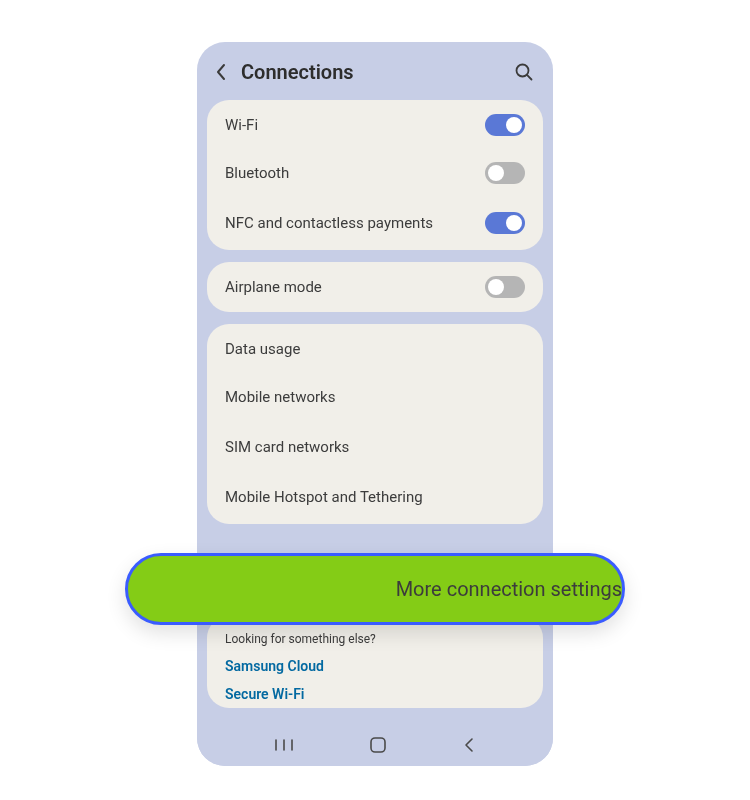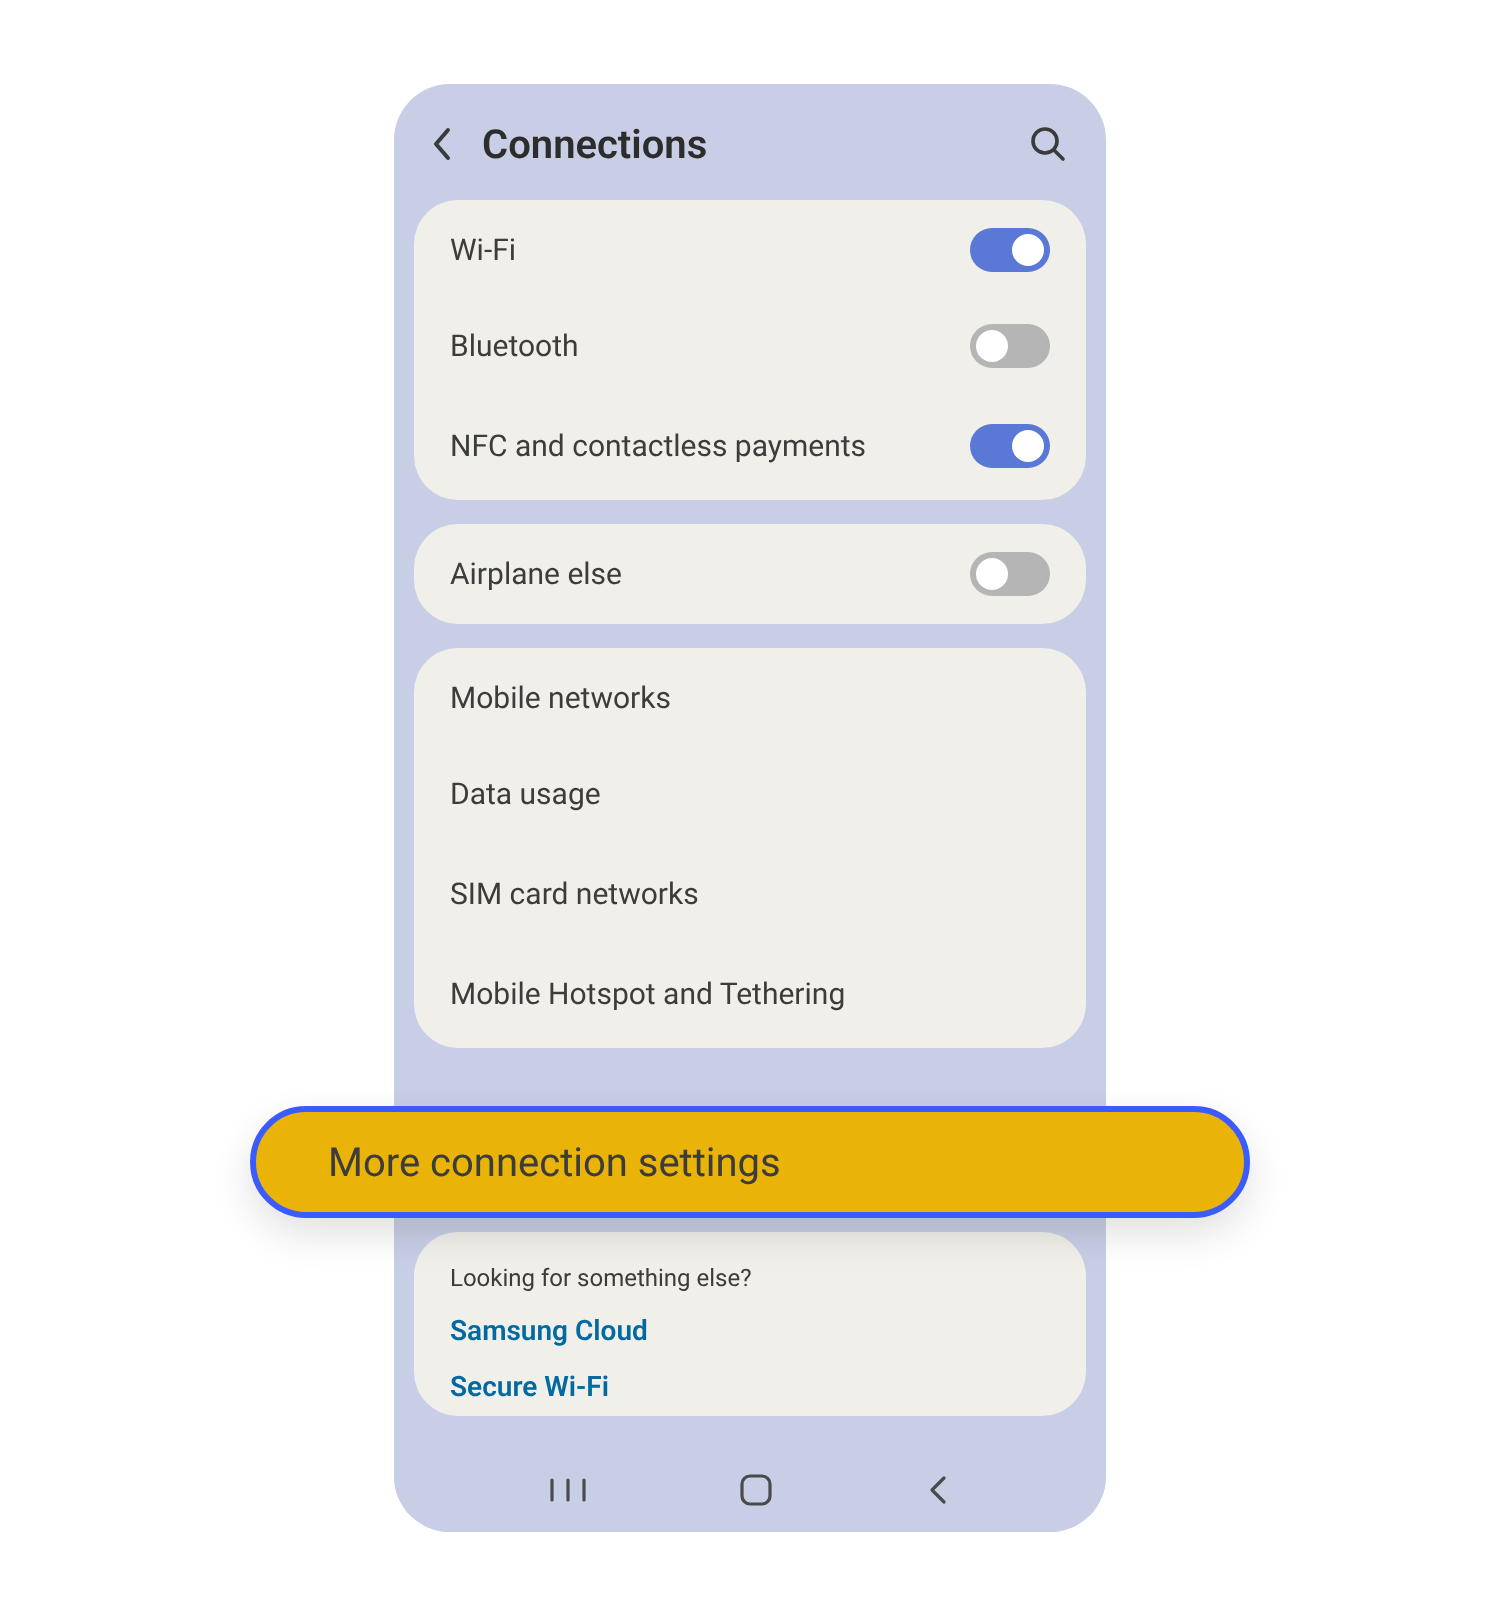--- a/index.html
+++ b/index.html
@@ -129,31 +129,32 @@
     display: flex;
     align-items: center;
     justify-content: center;
   }
   
   .highlight {
     position: absolute;
     left: 125px;
     top: 553px;
     width: 500px;
-    height: 56px;
-    background: #eab308;
+    height: 72px;
+    background: #84cc16;
     border: 3px solid #3a5cff;
     border-radius: 36px;
     display: flex;
     align-items: center;
     padding-left: 36px;
     font-size: 20px;
     color: #3c3c3c;
     box-shadow: 0 8px 20px rgba(0,0,0,0.12);
     cursor: pointer;
+    justify-content: flex-end;
   }
   .scroll-area {
     position: absolute;
     top: 58px;
     bottom: 42px;
     left: 0;
     right: 0;
     overflow: hidden;
   }
   .spacer { height: 80px; }
@@ -197,33 +198,33 @@
         <div class="row">
           <span>NFC and contactless payments</span>
           <div class="toggle on">
               <div class="toggle-knob"></div>
             </div>
         </div>
       </div>
 
       <div class="card">
         <div class="row">
-          <span>Airplane else</span>
+          <span>Airplane mode</span>
           <div class="toggle off">
               <div class="toggle-knob"></div>
             </div>
         </div>
       </div>
 
       <div class="card">
         <div class="row">
+          <span>Data usage</span>
+        </div>
+        <div class="row">
           <span>Mobile networks</span>
-        </div>
-        <div class="row">
-          <span>Data usage</span>
         </div>
         <div class="row">
           <span>SIM card networks</span>
         </div>
         <div class="row">
           <span>Mobile Hotspot and Tethering</span>
         </div>
       </div>
 
       <div class="spacer"></div>

